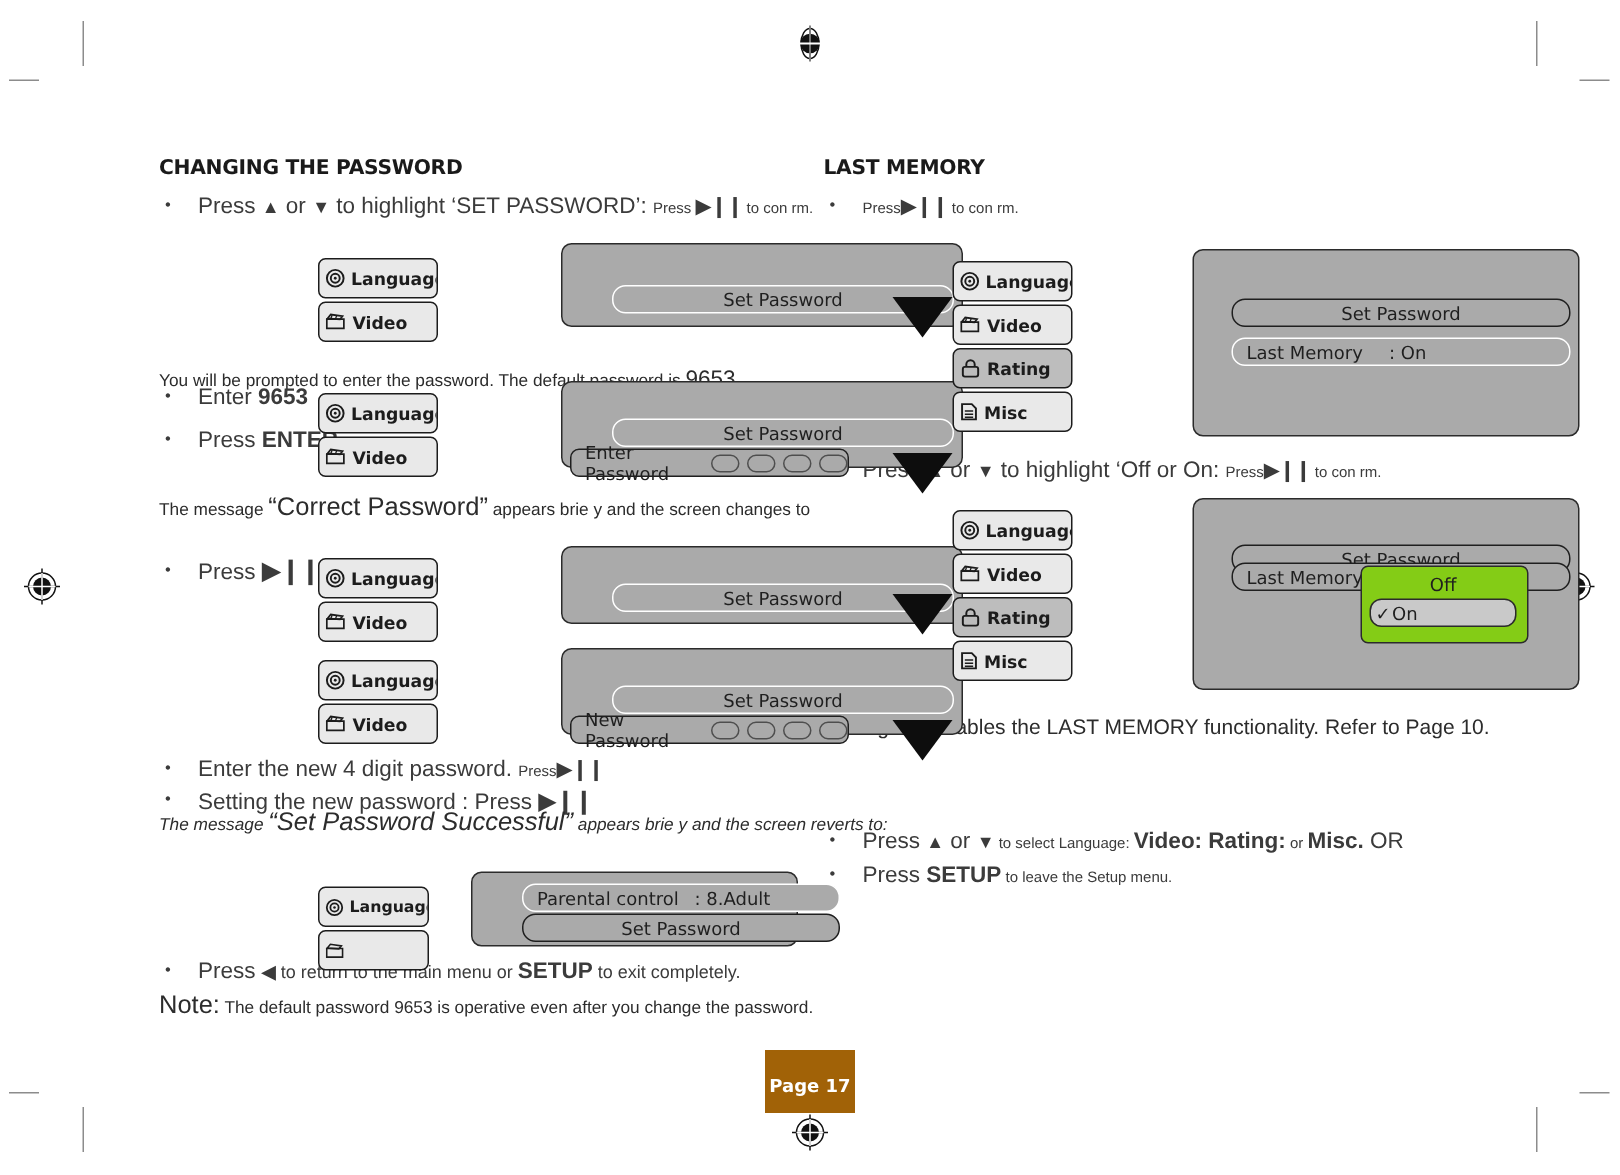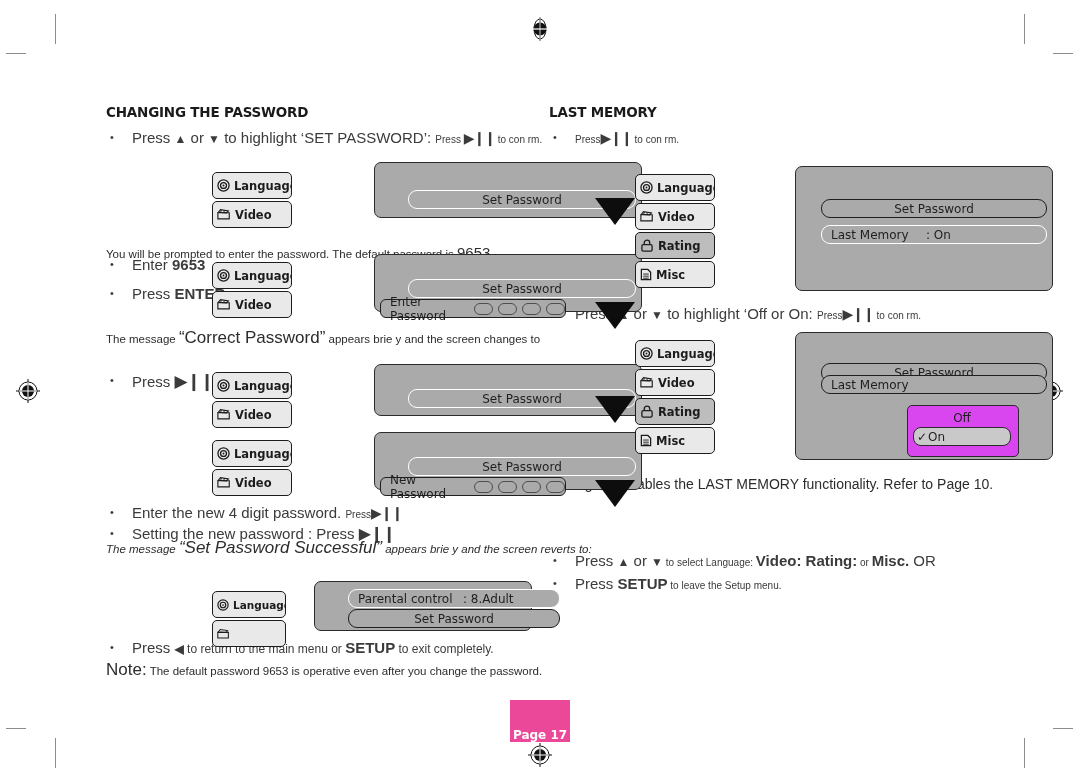--- a/index.html
+++ b/index.html
@@ -155,52 +155,51 @@
     position: absolute;
     width: 0; height: 0;
     border-left: 20px solid transparent;
     border-right: 20px solid transparent;
     border-top: 27px solid #0d0d0d;
     z-index: 6;
   }
 
   .dropdown {
     position: absolute;
-    background: #d946ef;
+    background: #84cc16;
     border: 1.6px solid #2b2b2b;
     border-radius: 5px;
     z-index: 5;
     box-sizing: border-box;
-    margin-top: 28px;
   }
   .dd-item {
     position: absolute;
     font-size: 12px;
     font-family: "DejaVu Sans", sans-serif;
     color: #1f1f1f;
     display: flex; align-items: center;
     box-sizing: border-box;
   }
   .dd-item.sel {
     border: 1.6px solid #2b2b2b;
     border-radius: 8px;
     padding-left: 3px;
   }
   .dd-check { font-size: 12px; font-weight: bold; margin-right: 1px; }
 
   
   .pagetab {
     position: absolute;
-    background: #ec4899;
+    background: #a16207;
     color: #ffffff;
     font-family: "DejaVu Sans", sans-serif;
     font-size: 12px;
     font-weight: bold;
     display: flex;
-    align-items: flex-end;
+    align-items: center;
     justify-content: center;
     padding-top: 5px;
     box-sizing: border-box;
   }
 </style>
 </head>
 <body>
 
 <div class="page">
 

